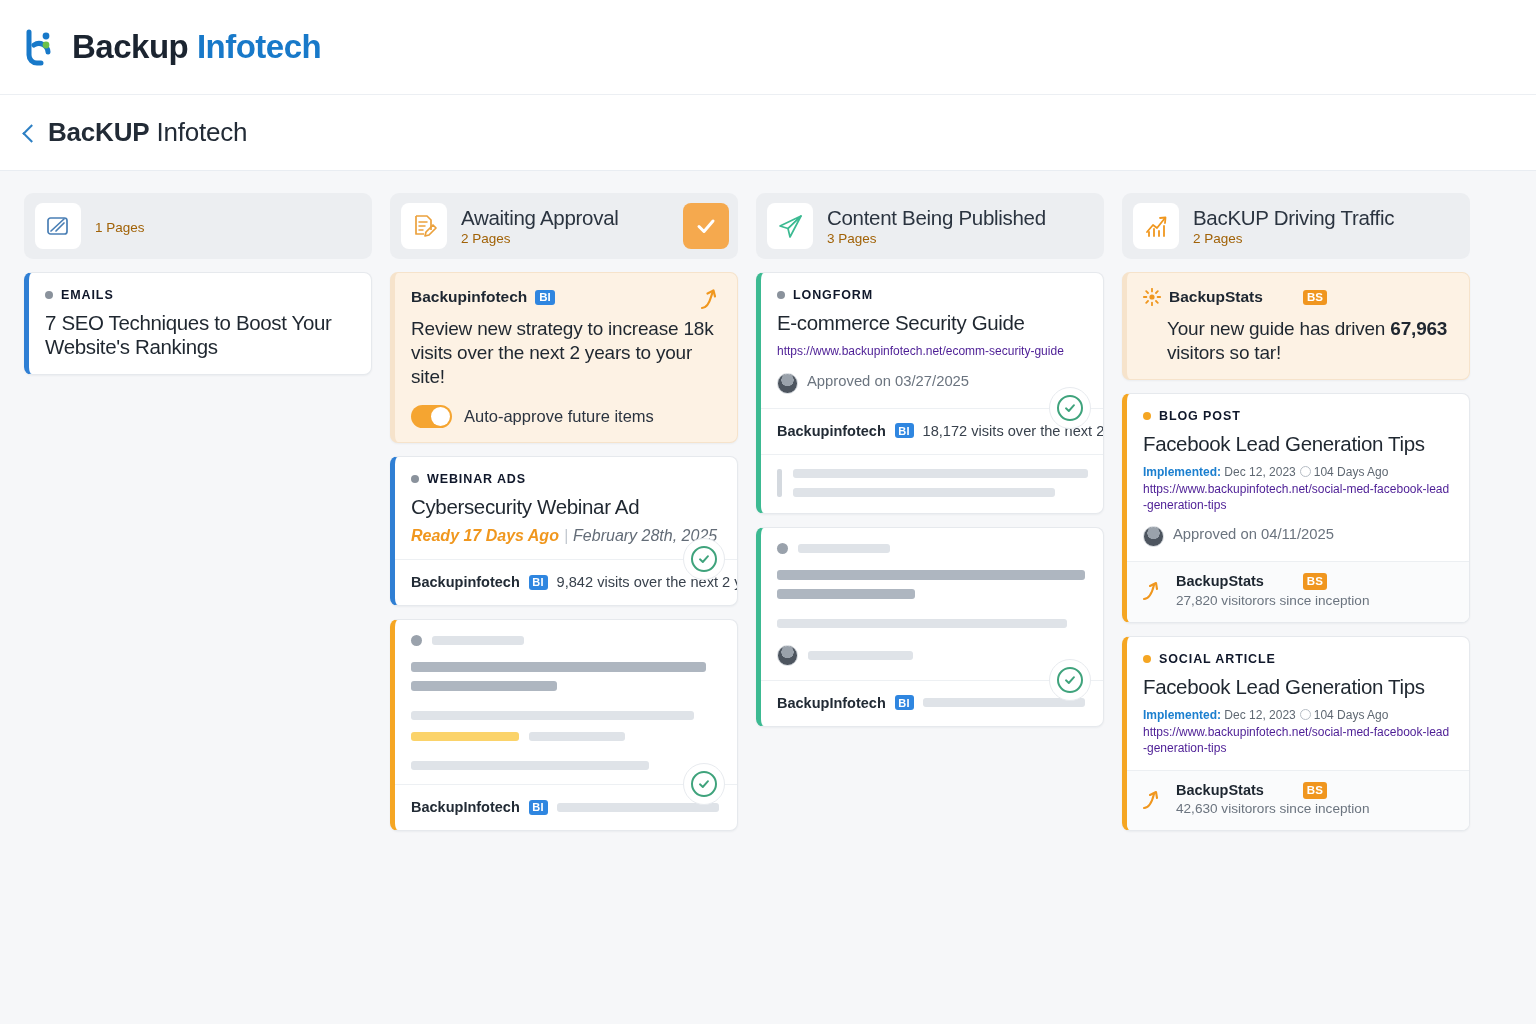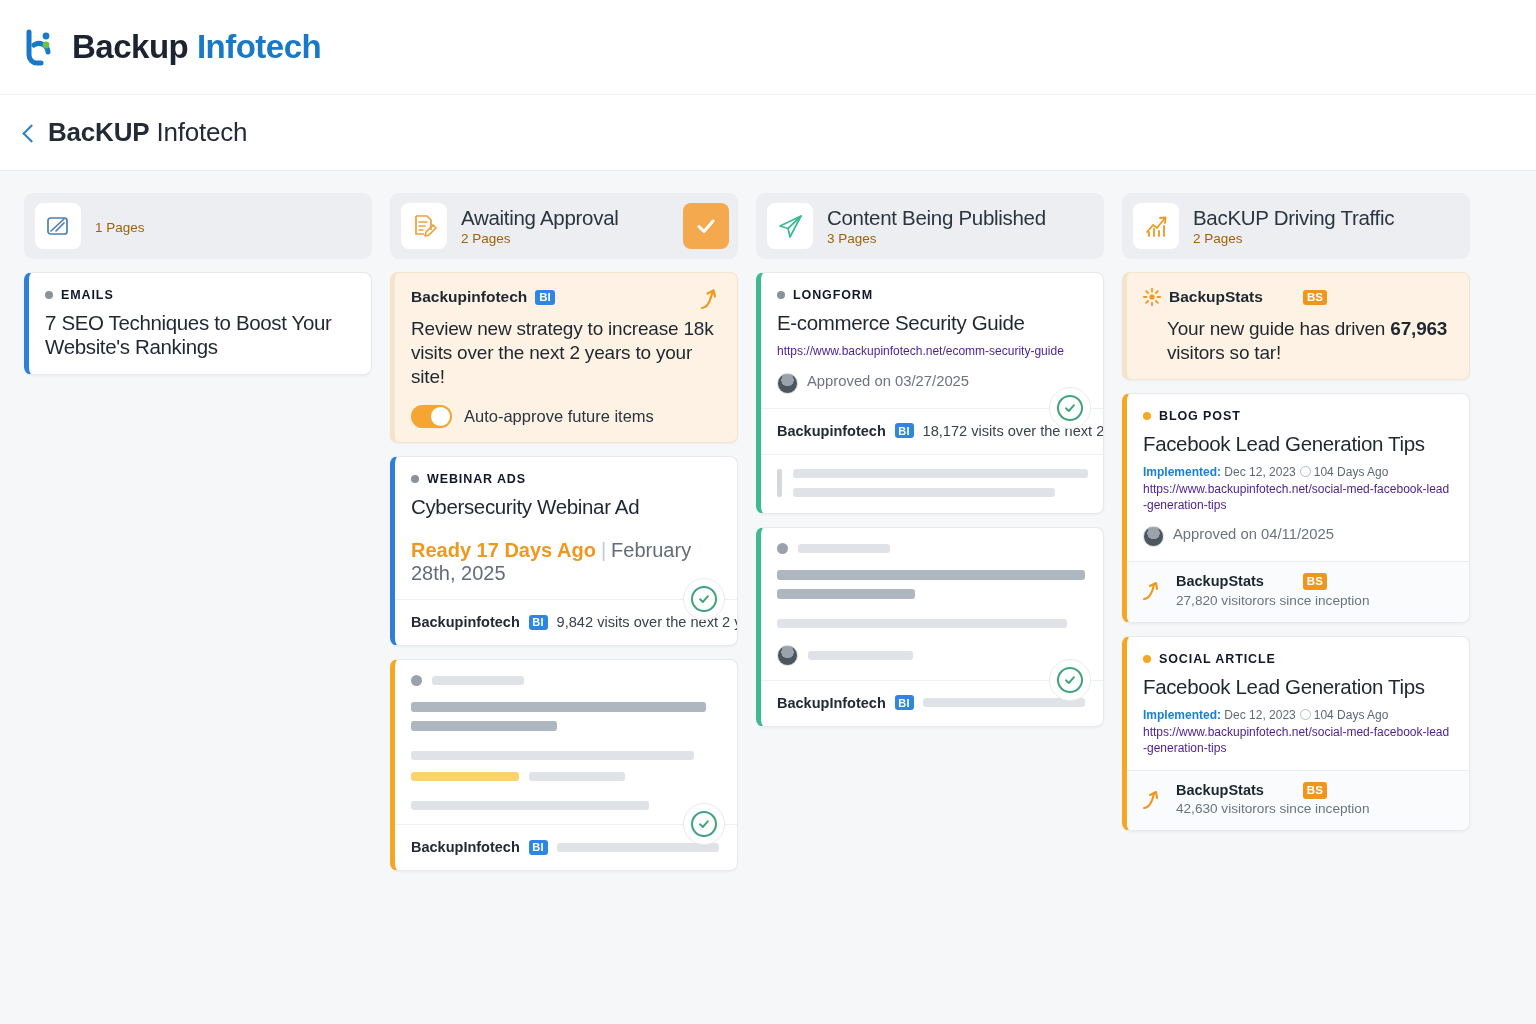--- a/index.html
+++ b/index.html
@@ -141,21 +141,21 @@
   .kdot.amber { background: #f5a623; }
 
   .card-title {
     font-size: 20.5px; color: #1f2730; line-height: 1.19;
     letter-spacing: -0.35px;
   }
   .card-url {
     font-size: 12px; color: #4c1d95; line-height: 1.3;
     margin-top: 9px; word-break: break-all;
   }
-  .meta-line { font-size: 20px; margin-top: 20px; }
+  .meta-line { font-size: 16px; margin-top: 8px; font-style: italic; }
   .meta-line .ready { color: #f0971e; font-weight: bold; }
   .meta-line .divider { color: #c3c9d0; margin: 0 5px; }
   .meta-line .date { color: #636c77; }
 
   .impl-line { font-size: 12px; margin-top: 9px; color: #5f6872; }
   .impl-line .impl-label { color: #1b7fcf; font-weight: bold; }
   .clock-dot {
     display:inline-block; width: 11px; height: 11px; border-radius:50%;
     border: 1.6px solid #b6bdc5; vertical-align: -1px; margin: 0 3px 0 4px;
   }

